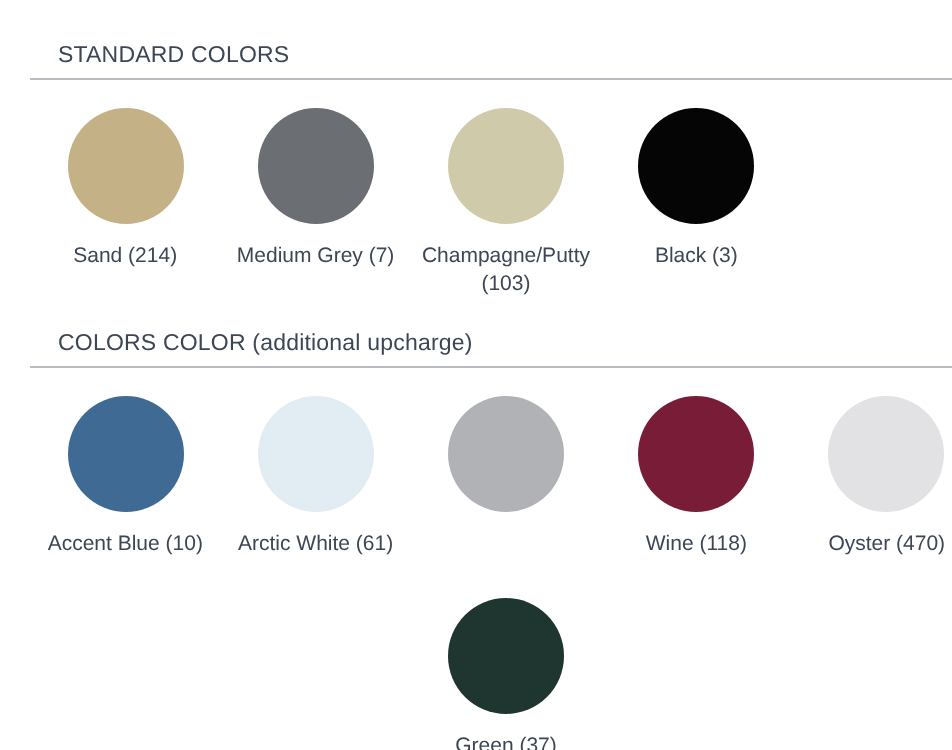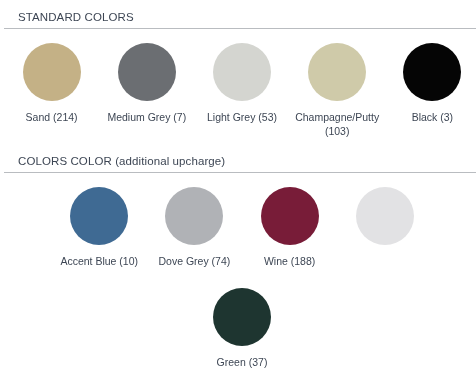--- a/index.html
+++ b/index.html
@@ -12,21 +12,21 @@
     background: #ffffff;
     font-family: "Liberation Sans", "DejaVu Sans", sans-serif;
     color: #3d4654;
     overflow: hidden;
   }
   .page {
     width: 476px;
     height: 307px;
     position: relative;
     box-sizing: border-box;
-    padding: 4px;
+    padding: 15px;
   }
 
   
   .section-header {
     font-size: 11.5px;
     letter-spacing: 0.1px;
     color: #3d4654;
     padding: 7px 0 5px 14px;
     white-space: nowrap;
   }
@@ -88,24 +88,20 @@
       <div class="swatch-cell">
         <div class="swatch-dot" style="background:#c4b186"></div>
         <div class="swatch-label">Sand (214)</div>
       </div>
 
       <div class="swatch-cell">
         <div class="swatch-dot" style="background:#6b6e72"></div>
         <div class="swatch-label">Medium Grey (7)</div>
       </div>
 
-      <div class="swatch-cell">
-        <div class="swatch-dot" style="background:#d4d5d0"></div>
-        <div class="swatch-label">Light Grey (53)</div>
-      </div>
 
       <div class="swatch-cell">
         <div class="swatch-dot" style="background:#cfcaa9"></div>
         <div class="swatch-label">Champagne/Putty (103)</div>
       </div>
 
       <div class="swatch-cell">
         <div class="swatch-dot" style="background:#050505"></div>
         <div class="swatch-label">Black (3)</div>
       </div>
@@ -117,33 +113,37 @@
     <div class="section-header">COLORS COLOR (additional upcharge)</div>
     <div class="rule"></div>
 
     <div class="swatch-row">
 
       <div class="swatch-cell">
         <div class="swatch-dot" style="background:#3f6a93"></div>
         <div class="swatch-label">Accent Blue (10)</div>
       </div>
 
+      <div class="swatch-cell">
+        <div class="swatch-dot" style="background:#e1ecf3"></div>
+        <div class="swatch-label">Arctic White (61)</div>
+      </div>
 
       <div class="swatch-cell">
         <div class="swatch-dot" style="background:#b0b2b6"></div>
-        <div class="swatch-label">Dove Grey (74)</div>
       </div>
 
       <div class="swatch-cell">
         <div class="swatch-dot" style="background:#781c38"></div>
-        <div class="swatch-label">Wine (188)</div>
+        <div class="swatch-label">Wine (118)</div>
       </div>
 
       <div class="swatch-cell">
         <div class="swatch-dot" style="background:#e2e2e4"></div>
+        <div class="swatch-label">Oyster (470)</div>
       </div>
 
     </div>
 
     <div class="swatch-row second-row">
 
       <div class="swatch-cell">
         <div class="swatch-dot" style="background:#1e3530"></div>
         <div class="swatch-label">Green (37)</div>
       </div>

